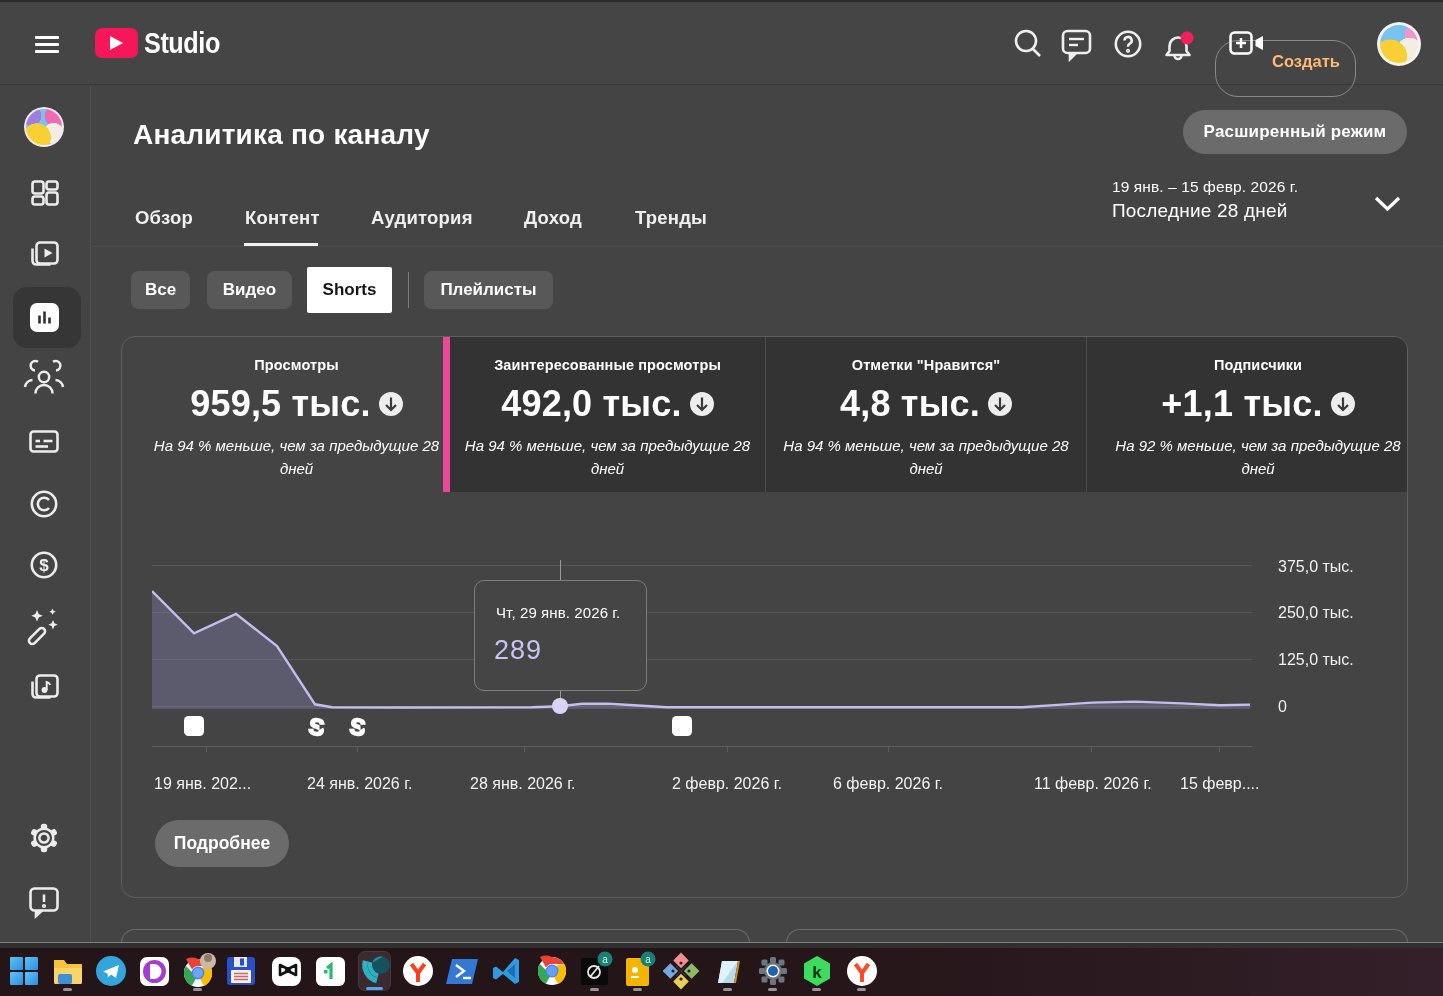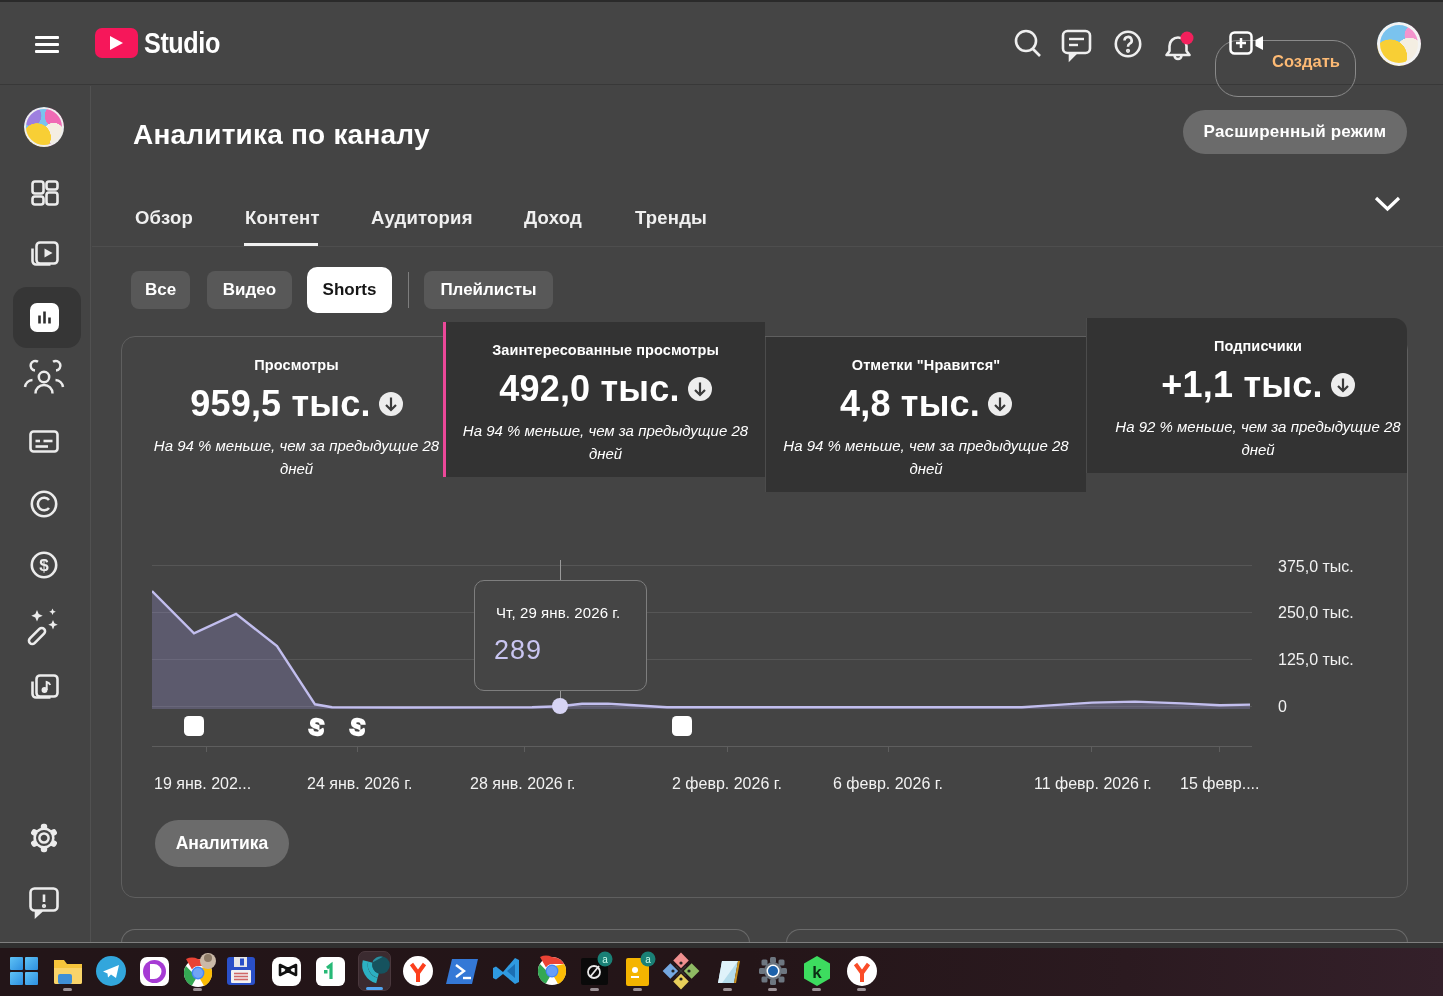--- a/index.html
+++ b/index.html
@@ -45,21 +45,21 @@
   #advbtn { position:absolute; left:1183px; top:110px; width:224px; height:44px; background:#6b6b6b; border-radius:22px; color:#fff; font-size:17px; font-weight:bold; text-align:center; line-height:44px; letter-spacing:0.2px;}
   #daterange { position:absolute; left:1112px; top:178px; color:#fff; }
   #daterange .d1 { font-size:15.5px; letter-spacing:0.1px; }
   #daterange .d2 { font-size:19px; margin-top:4px; letter-spacing:0.2px;}
   .tab { position:absolute; top:207px; color:#f0f0f0; font-size:18.5px; font-weight:bold; letter-spacing:0.2px;}
   #tabline { position:absolute; left:92px; top:246px; width:1351px; height:1px; background:#4e4e4e; }
   #tabund { position:absolute; left:244px; top:243px; width:74px; height:3px; background:#f1f1f1; }
 
   
   .chip { position:absolute; top:271px; height:38px; background:#585858; border-radius:8px; color:#fff; font-size:17px; font-weight:bold; text-align:center; line-height:38px; }
-  #chip-shorts { position:absolute; left:307px; top:267px; width:85px; height:46px; background:#fff; border-radius:10px; color:#161616; font-size:17px; font-weight:bold; text-align:center; line-height:46px; }
+  #chip-shorts { position:absolute; left:307px; top:267px; width:85px; height:46px; background:#fff; border-radius:2px; color:#161616; font-size:17px; font-weight:bold; text-align:center; line-height:46px; }
   #chipdiv { position:absolute; left:408px; top:272px; width:1px; height:36px; background:#7d7d7d; }
 
   
   #card { position:absolute; left:121px; top:336px; width:1287px; height:562px; border:1px solid #5f5f5f; border-radius:14px; }
   .mcard { position:absolute; top:0; height:155px; text-align:center; color:#fff; }
   .mcard.dark { background:#333333; }
   .mtitle { margin-top:20px; font-size:14.5px; font-weight:bold; letter-spacing:0.1px;}
   .mval { margin-top:10px; font-size:36px; font-weight:bold; letter-spacing:0.2px;}
   .msub { margin-top:10px; font-size:15px; font-style:italic; line-height:1.5; padding:0 6px;}
   .mval .ico { display:inline-block; vertical-align:middle; margin-left:8px; margin-top:-4px;}
@@ -216,57 +216,61 @@
   <svg class="abs" style="left:30px; top:303px" width="29" height="29" viewBox="0 0 29 29">
     <rect x="0" y="0" width="29" height="29" rx="7" fill="#fff"></rect>
     <line x1="9.5" y1="20.5" x2="9.5" y2="12.5" stroke="#2e2e2e" stroke-width="2.6"></line>
     <line x1="14.5" y1="20.5" x2="14.5" y2="8.5" stroke="#2e2e2e" stroke-width="2.6"></line>
     <line x1="19.5" y1="20.5" x2="19.5" y2="14.5" stroke="#2e2e2e" stroke-width="2.6"></line>
   </svg>
 
   
   <div id="h1">Аналитика по каналу</div>
   <div id="advbtn">Расширенный режим</div>
+  <div id="daterange">
+    <div class="d1">19 янв. – 15 февр. 2026 г.</div>
+    <div class="d2">Последние 28 дней</div>
+  </div>
   <svg class="abs" style="left:1374px; top:196px" width="27" height="16" viewBox="0 0 27 16">
     <path d="M2 2 l11.5 11 l11.5 -11" fill="none" stroke="#fff" stroke-width="3.2"></path>
   </svg>
   <div class="tab" style="left:135px">Обзор</div>
   <div class="tab" style="left:245px">Контент</div>
   <div class="tab" style="left:371px">Аудитория</div>
   <div class="tab" style="left:524px">Доход</div>
   <div class="tab" style="left:635px">Тренды</div>
   <div id="tabline"></div>
   <div id="tabund"></div>
 
   
   <div class="chip" style="left:131px; width:59px;">Все</div>
   <div class="chip" style="left:207px; width:85px;">Видео</div>
   <div id="chip-shorts">Shorts</div>
   <div id="chipdiv"></div>
   <div class="chip" style="left:424px; width:129px;">Плейлисты</div>
 
   
   <div id="card"></div>
-  <div class="mcard dark" style="left:443px; width:322px; border-left:3px solid #ec4899; top:322px;">
+  <div class="mcard dark" style="left:443px; width:322px; border-left:7px solid #ec4899; top:337px;">
     <div class="mtitle">Заинтересованные просмотры</div>
     <div class="mval">492,0 тыс.<span class="ico"><svg width="24" height="24" viewBox="0 0 24 24">
             <circle cx="12" cy="12" r="12" fill="#ededed"></circle>
             <path d="M12 5.5 v12 M7 13 l5 5 l5 -5" stroke="#3a3a3a" stroke-width="2.2" fill="none"></path>
           </svg></span></div>
     <div class="msub">На 94 % меньше, чем за предыдущие 28<br>дней</div>
   </div>
   <div class="mcard dark" style="left:765px; width:321px; border-left:1px solid #4c4c4c; top:337px;">
     <div class="mtitle">Отметки "Нравится"</div>
     <div class="mval">4,8 тыс.<span class="ico"><svg width="24" height="24" viewBox="0 0 24 24">
             <circle cx="12" cy="12" r="12" fill="#ededed"></circle>
             <path d="M12 5.5 v12 M7 13 l5 5 l5 -5" stroke="#3a3a3a" stroke-width="2.2" fill="none"></path>
           </svg></span></div>
     <div class="msub">На 94 % меньше, чем за предыдущие 28<br>дней</div>
   </div>
-  <div class="mcard dark" style="left:1086px; width:321px; border-left:1px solid #4c4c4c; top:318px; border-radius:0 13px 0 0;padding-left:22px;">
+  <div class="mcard dark" style="left:1086px; width:321px; border-left:1px solid #4c4c4c; top:337px; border-radius:0 13px 0 0;padding-left:22px;">
     <div class="mtitle">Подписчики</div>
     <div class="mval">+1,1 тыс.<span class="ico"><svg width="24" height="24" viewBox="0 0 24 24">
             <circle cx="12" cy="12" r="12" fill="#ededed"></circle>
             <path d="M12 5.5 v12 M7 13 l5 5 l5 -5" stroke="#3a3a3a" stroke-width="2.2" fill="none"></path>
           </svg></span></div>
     <div class="msub">На 92 % меньше, чем за предыдущие 28<br>дней</div>
   </div>
   <div class="mcard" style="left:136px; width:321px; top:337px;">
     <div class="mtitle">Просмотры</div>
     <div class="mval">959,5 тыс.<span class="ico"><svg width="24" height="24" viewBox="0 0 24 24">
@@ -323,21 +327,21 @@
   <div class="tick" style="left:1091px"></div>
   <div class="tick" style="left:1219px"></div>
   <div class="xlab" style="left:154px">19 янв. 202...</div>
   <div class="xlab" style="left:307px">24 янв. 2026 г.</div>
   <div class="xlab" style="left:470px">28 янв. 2026 г.</div>
   <div class="xlab" style="left:672px">2 февр. 2026 г.</div>
   <div class="xlab" style="left:833px">6 февр. 2026 г.</div>
   <div class="xlab" style="left:1034px">11 февр. 2026 г.</div>
   <div class="xlab" style="left:1180px">15 февр....</div>
 
-  <div id="morebtn">Аналитика</div>
+  <div id="morebtn">Подробнее</div>
 
   
   <div class="bcard" style="left:121px; width:629px;"></div>
   <div class="bcard" style="left:786px; width:622px;"></div>
   <div id="botline"></div>
   <div id="botstrip"></div>
 
   
   <div id="taskbar"></div>
   <div id="activebox"></div>

